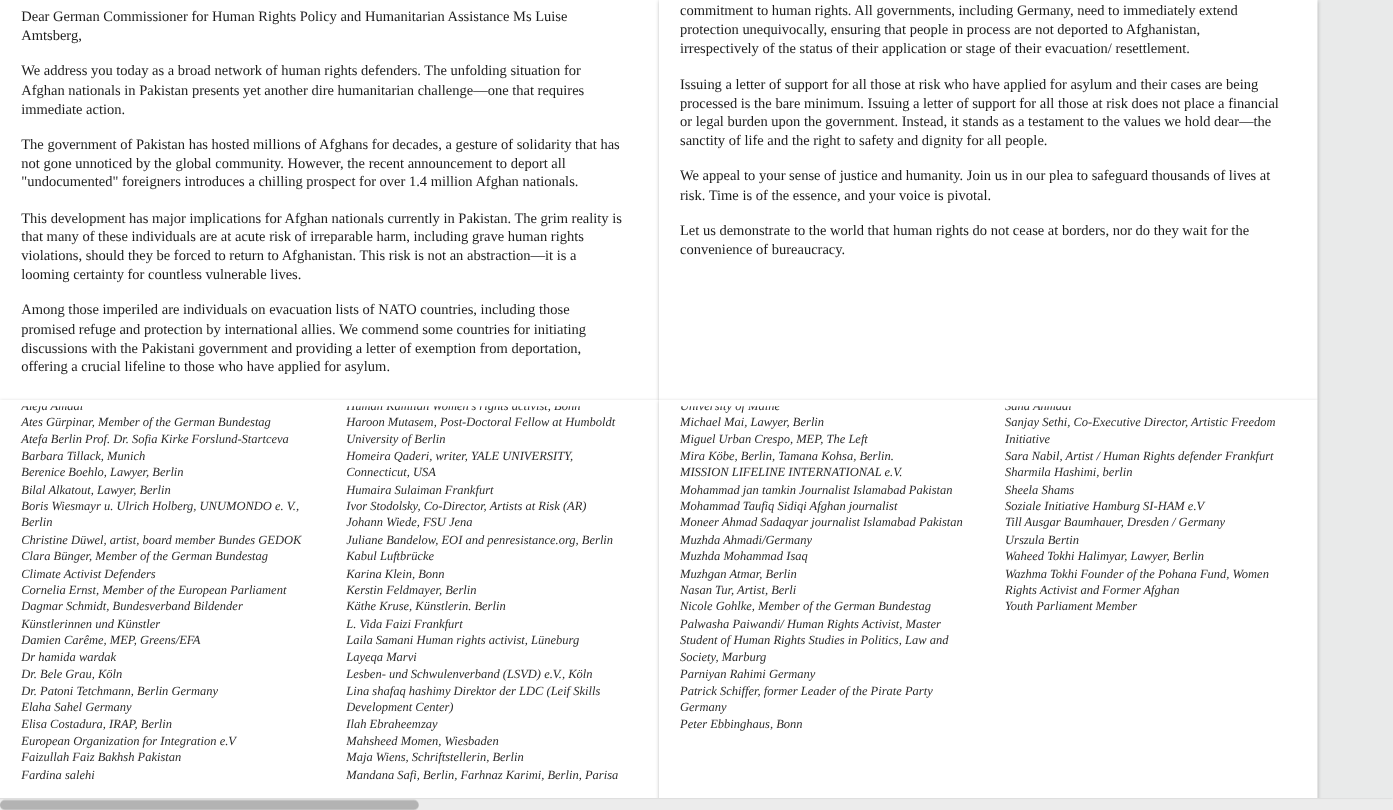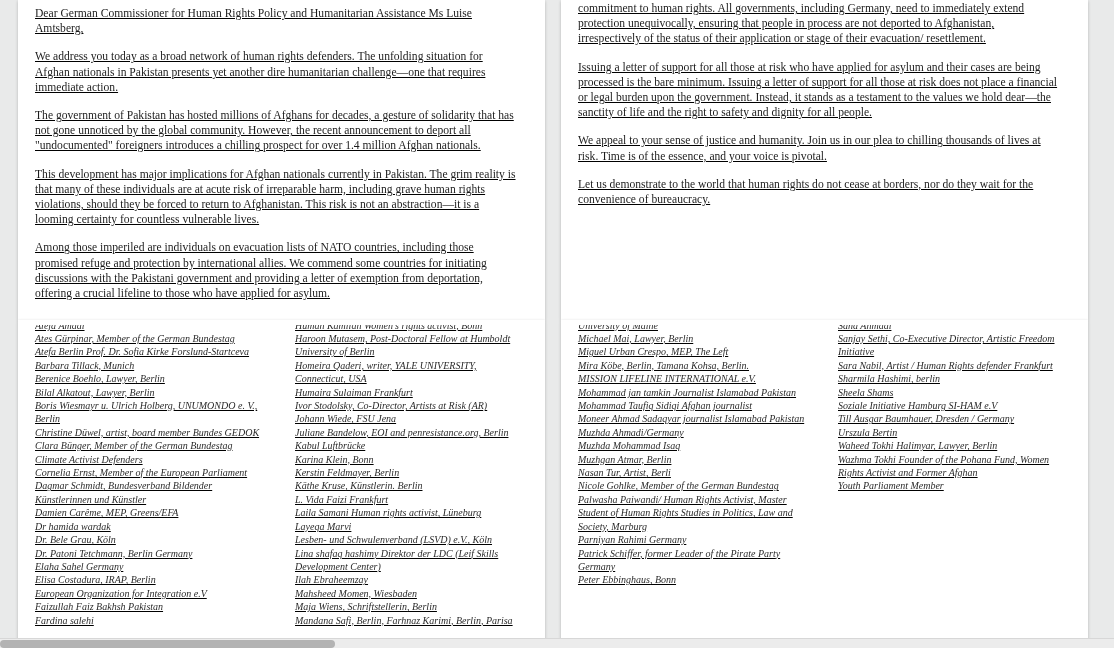--- a/index.html
+++ b/index.html
@@ -2,21 +2,21 @@
 <html style="--background: #e9eaea; --page: #ffffff; --text: #1c1c1c; --signature_text: #2b2b2b; --scrollbar_track: #ececec; --scrollbar_thumb: #b3b3b3;"><head>
 <meta charset="utf-8">
 <style>
   * { box-sizing: border-box; }
   html, body { margin: 0; padding: 0; }
   body {
     width: 1114px; height: 648px; overflow: hidden;
     background: var(--background, #e9eaea);
     font-family: "Liberation Serif", "DejaVu Serif", serif;
   }
-  .row { display: flex; gap: 16px; padding-left: 18px; text-decoration: underline; }
+  .row { display: flex; padding-left: 0; }
   .letter-row { height: 320px; }
   .sig-row { margin-top: 0; height: 418px; }
   .page {
     width: 527px; height: 100%;
     background: var(--page, #ffffff);
     box-shadow: 0 1px 3px rgba(0,0,0,0.22);
     overflow: hidden;
   }
   .page.letter { padding: 6px 28px 0 17px; }
   .page.sig { padding: 5px 16px 0 17px; display: flex; gap: 26px; }
@@ -59,21 +59,21 @@
           <p class="para">We address you today as a broad network of human rights defenders. The unfolding situation for Afghan nationals in Pakistan presents yet another dire humanitarian challenge—one that requires immediate action.</p>
           <p class="para">The government of Pakistan has hosted millions of Afghans for decades, a gesture of solidarity that has not gone unnoticed by the global community. However, the recent announcement to deport all "undocumented" foreigners introduces a chilling prospect for over 1.4 million Afghan nationals.</p>
           <p class="para">This development has major implications for Afghan nationals currently in Pakistan. The grim reality is that many of these individuals are at acute risk of irreparable harm, including grave human rights violations, should they be forced to return to Afghanistan. This risk is not an abstraction—it is a looming certainty for countless vulnerable lives.</p>
           <p class="para">Among those imperiled are individuals on evacuation lists of NATO countries, including those promised refuge and protection by international allies. We commend some countries for initiating discussions with the Pakistani government and providing a letter of exemption from deportation, offering a crucial lifeline to those who have applied for asylum.</p>
         </div>
     </section>
     <section class="page letter clip-top">
       <div class="lettercol">
           <p class="para">commitment to human rights. All governments, including Germany, need to immediately extend protection unequivocally, ensuring that people in process are not deported to Afghanistan, irrespectively of the status of their application or stage of their evacuation/ resettlement.</p>
           <p class="para">Issuing a letter of support for all those at risk who have applied for asylum and their cases are being processed is the bare minimum. Issuing a letter of support for all those at risk does not place a financial or legal burden upon the government. Instead, it stands as a testament to the values we hold dear—the sanctity of life and the right to safety and dignity for all people.</p>
-          <p class="para">We appeal to your sense of justice and humanity. Join us in our plea to chilling thousands of lives at risk. Time is of the essence, and your voice is pivotal.</p>
+          <p class="para">We appeal to your sense of justice and humanity. Join us in our plea to safeguard thousands of lives at risk. Time is of the essence, and your voice is pivotal.</p>
           <p class="para">Let us demonstrate to the world that human rights do not cease at borders, nor do they wait for the convenience of bureaucracy.</p>
         </div>
     </section>
   </div>
 
   <div class="row sig-row">
     <section class="page sig">
       <div class="sigcol">
         <div class="clipline">Aleja Amadi</div>
         <div class="siglist">

